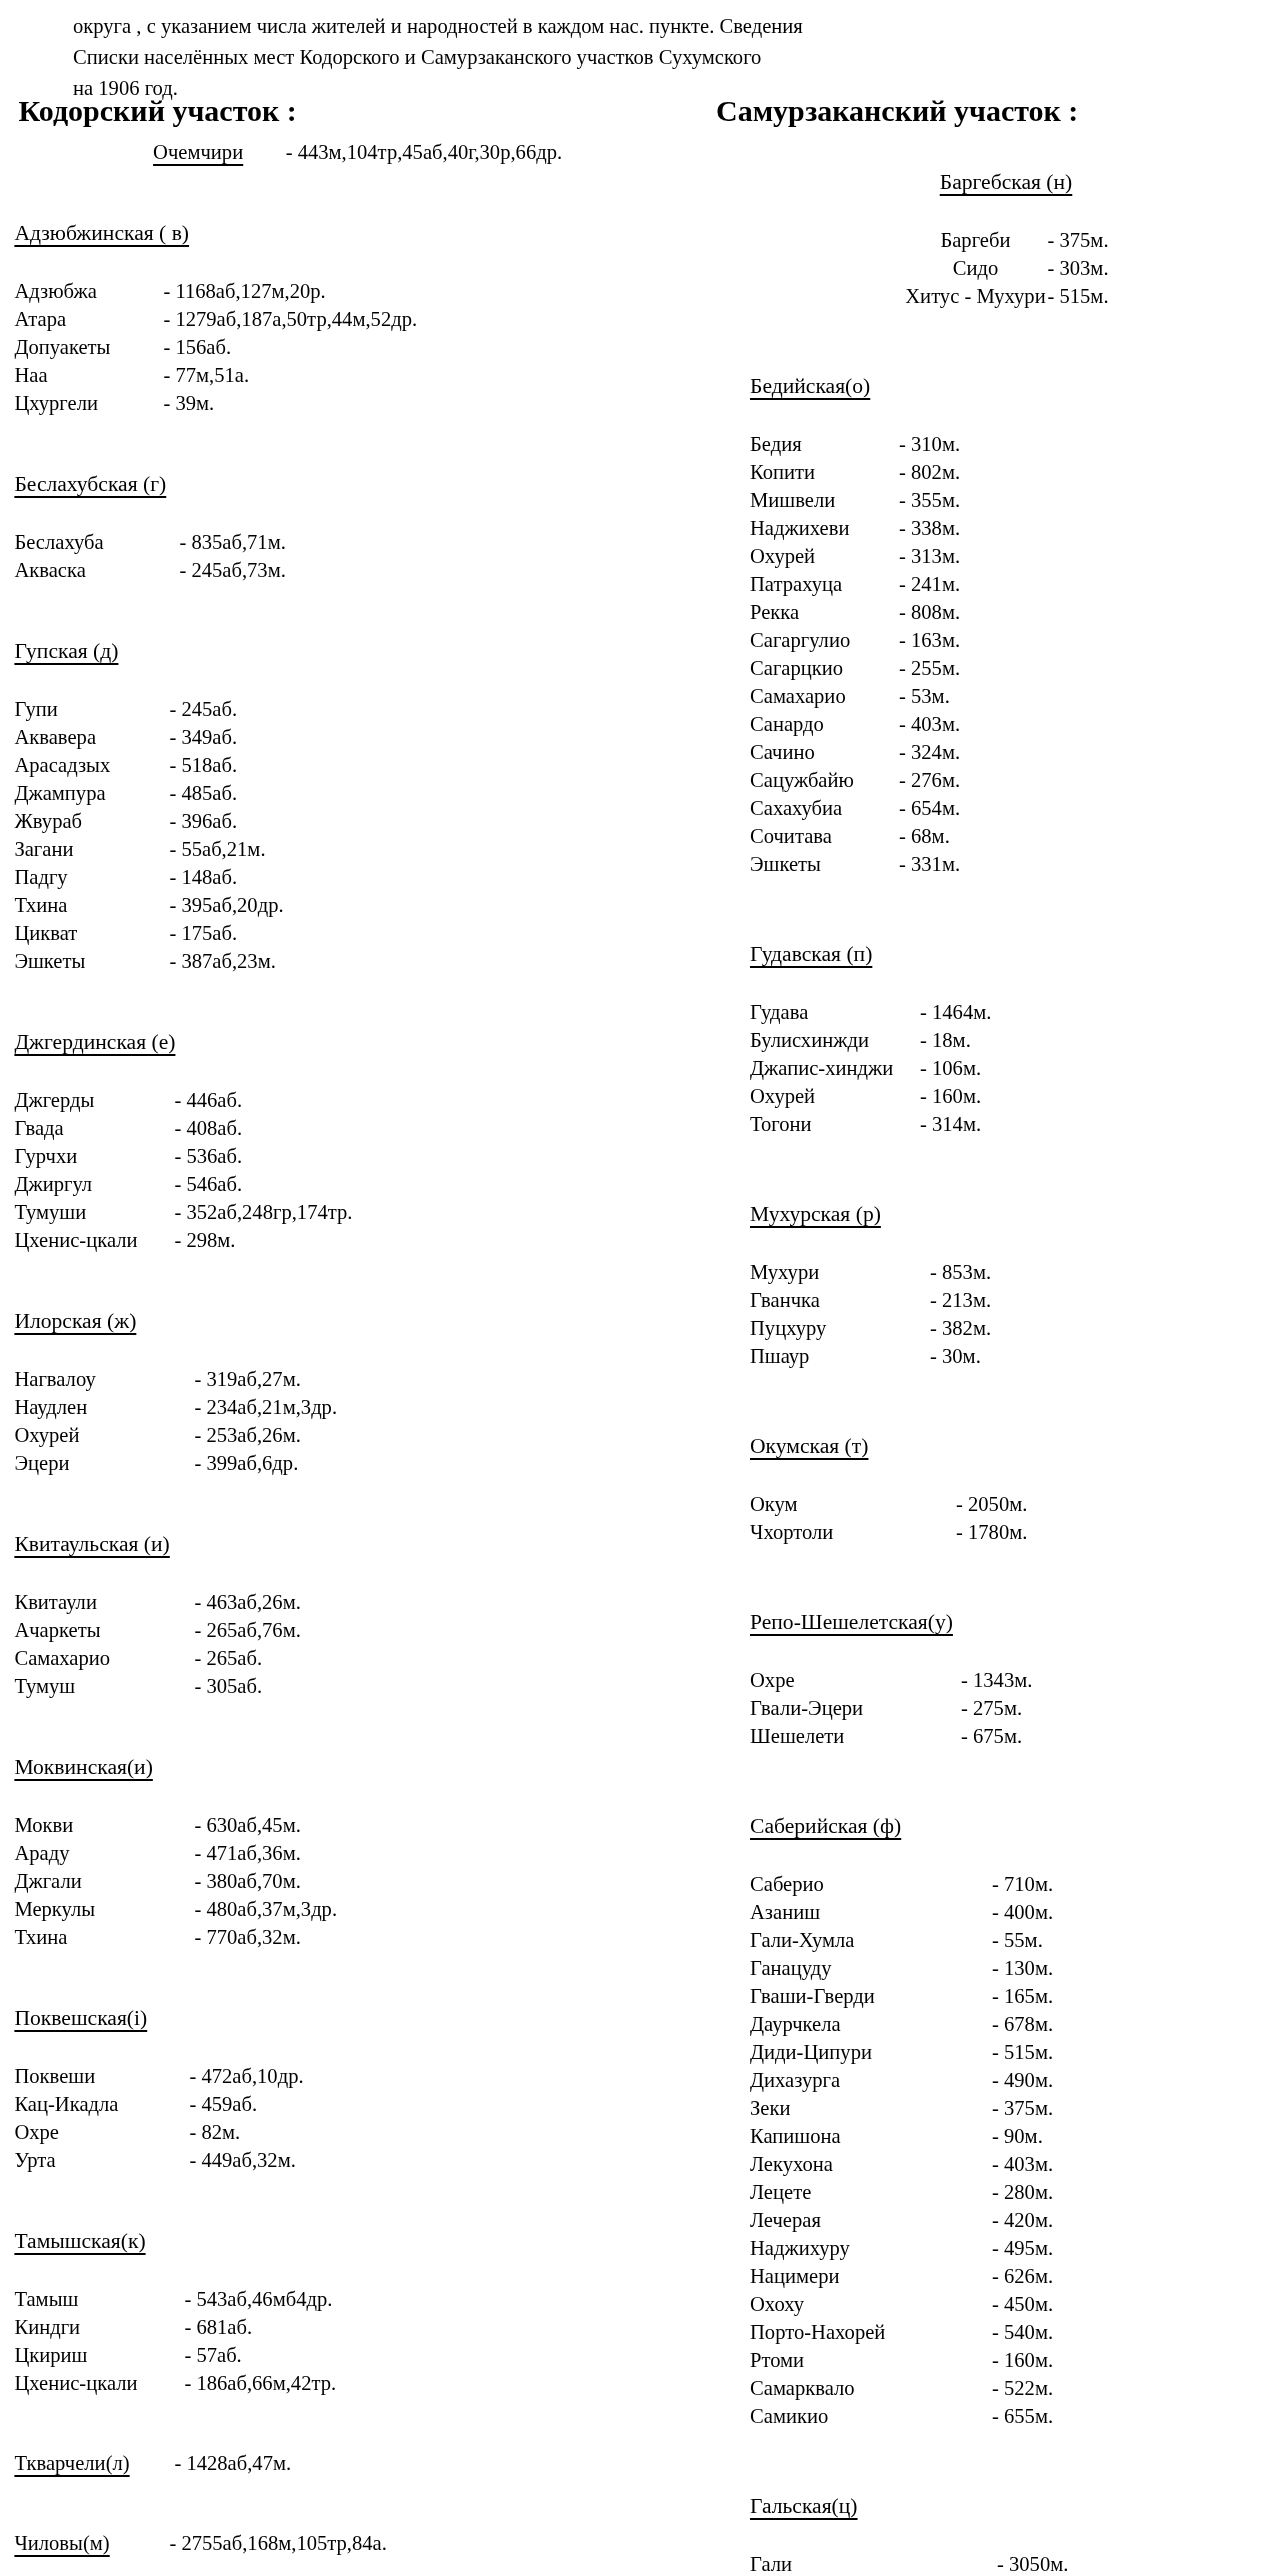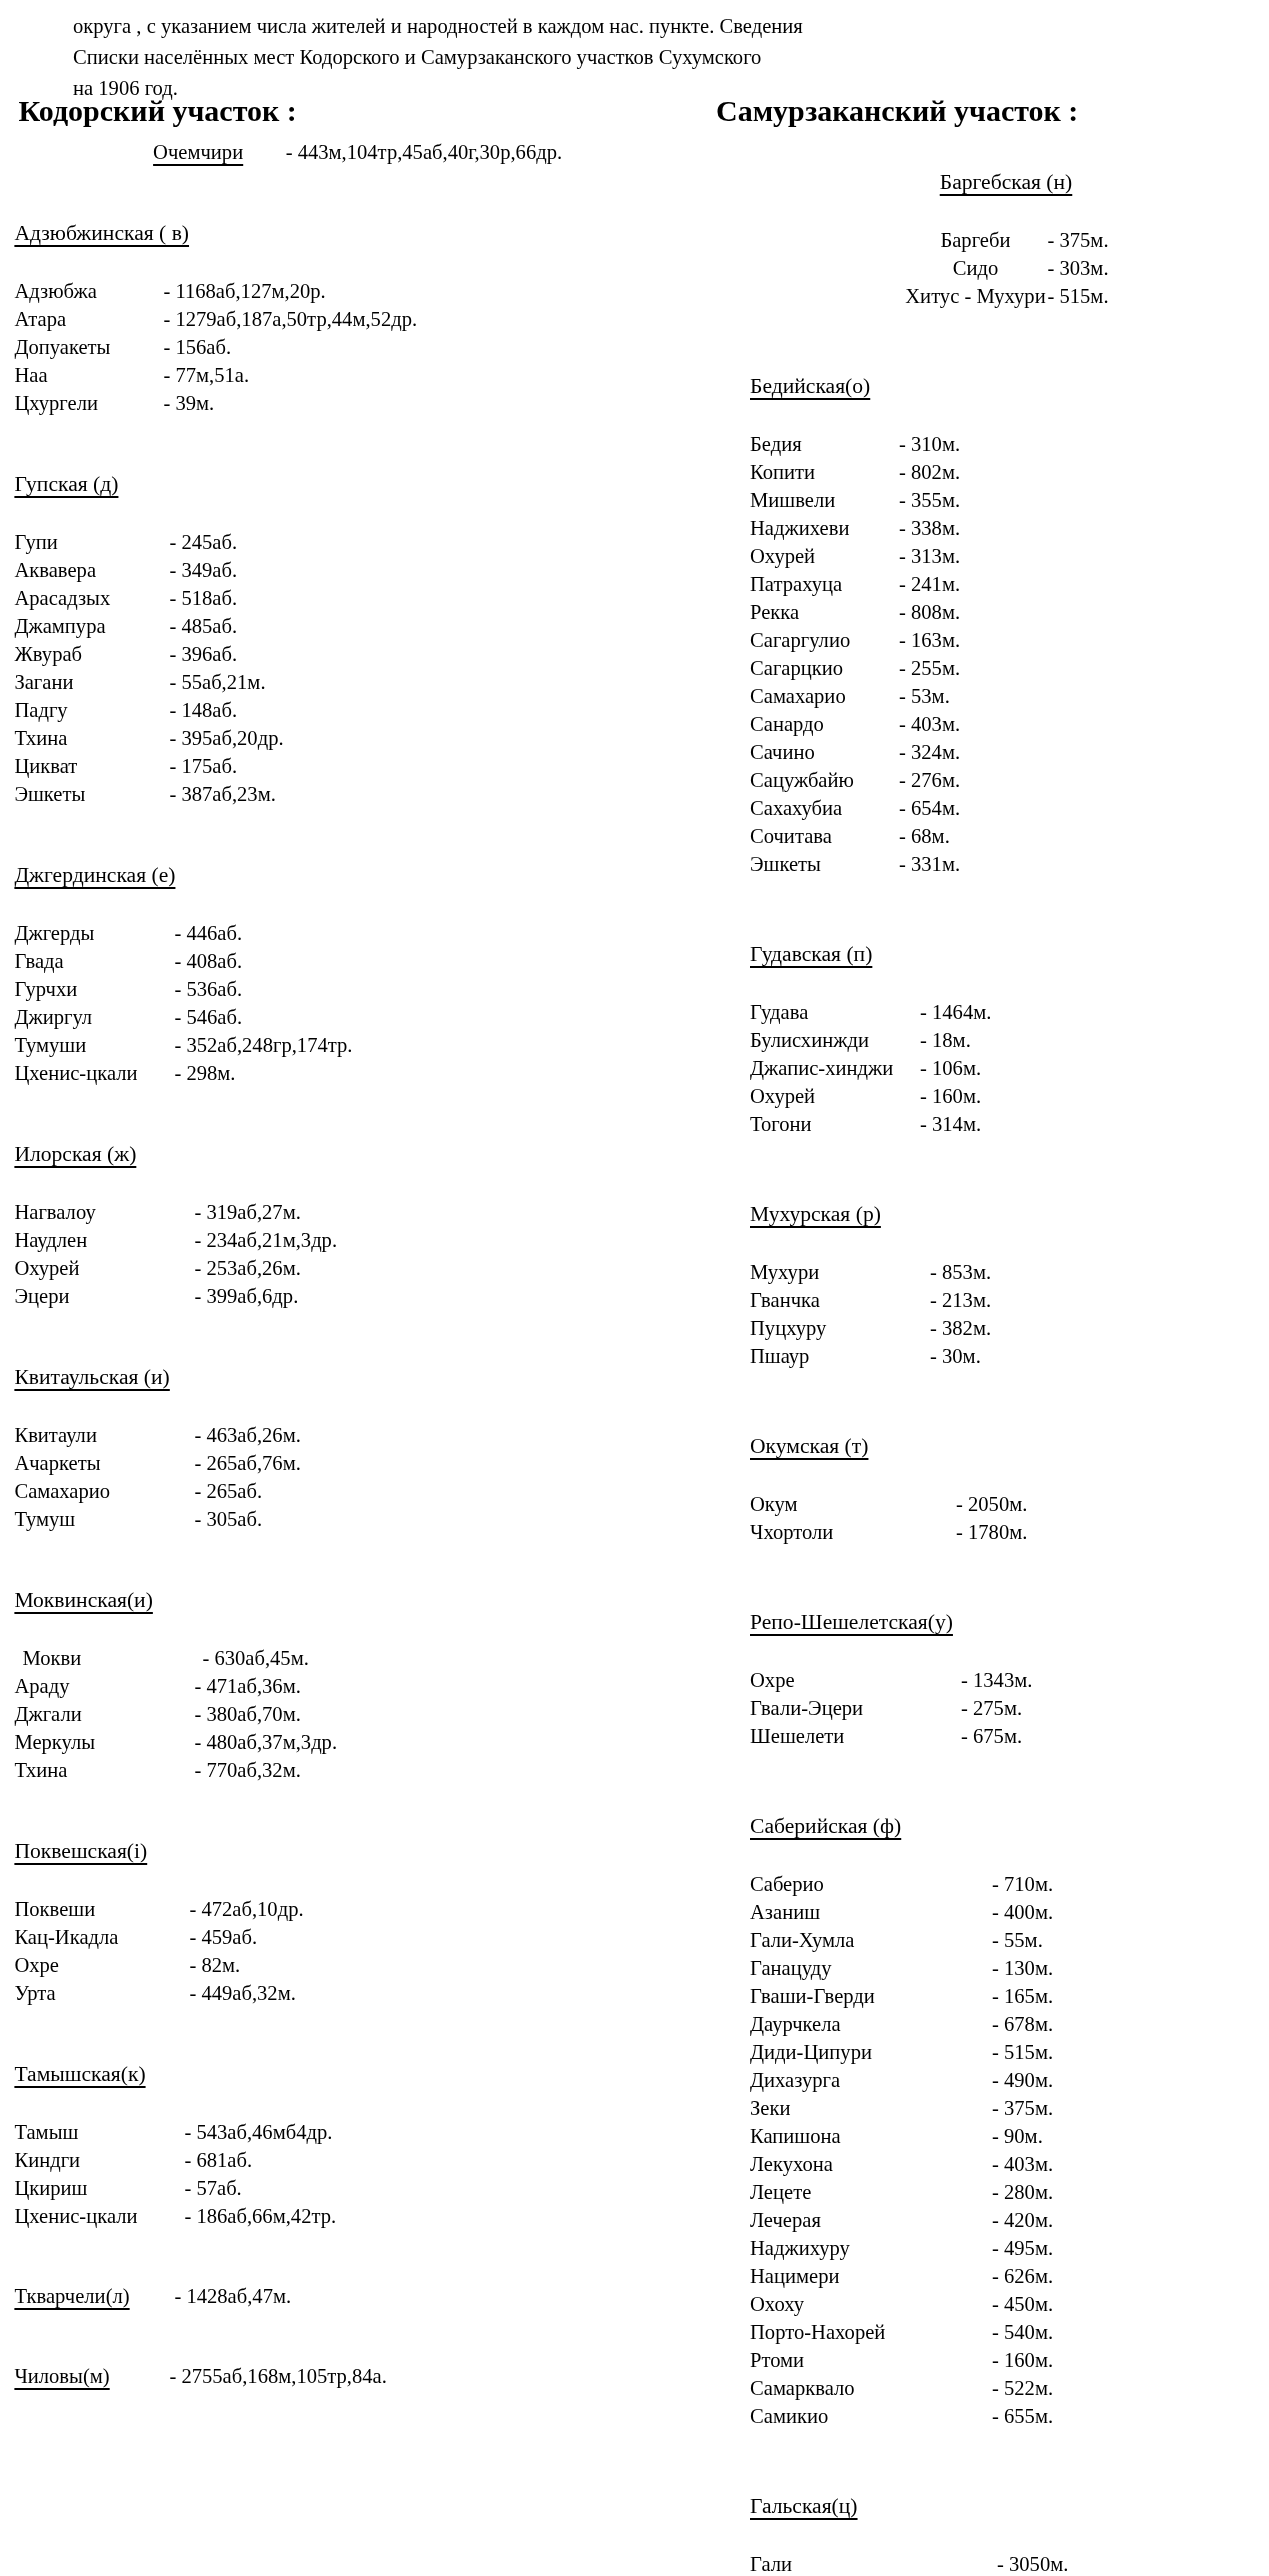--- a/index.html
+++ b/index.html
@@ -74,20 +74,25 @@
         </div>
         <div class="section">
           <div class="sec-h">Адзюбжинская ( в)</div>
           <div class="entry"><span class="n" style="min-width: 149px;">Адзюбжа</span><span class="v">- 1168аб,127м,20р.</span></div>
           <div class="entry"><span class="n" style="min-width: 149px;">Атара</span><span class="v">- 1279аб,187а,50тр,44м,52др.</span></div>
           <div class="entry"><span class="n" style="min-width: 149px;">Допуакеты</span><span class="v">- 156аб.</span></div>
           <div class="entry"><span class="n" style="min-width: 149px;">Наа</span><span class="v">- 77м,51а.</span></div>
           <div class="entry"><span class="n" style="min-width: 149px;">Цхургели</span><span class="v">- 39м.</span></div>
         </div>
         <div class="section">
+          <div class="sec-h">Беслахубская (г)</div>
+          <div class="entry"><span class="n" style="min-width: 165px;">Беслахуба</span><span class="v">- 835аб,71м.</span></div>
+          <div class="entry"><span class="n" style="min-width: 165px;">Акваска</span><span class="v">- 245аб,73м.</span></div>
+        </div>
+        <div class="section">
           <div class="sec-h">Гупская (д)</div>
           <div class="entry"><span class="n" style="min-width: 155px;">Гупи</span><span class="v">- 245аб.</span></div>
           <div class="entry"><span class="n" style="min-width: 155px;">Аквавера</span><span class="v">- 349аб.</span></div>
           <div class="entry"><span class="n" style="min-width: 155px;">Арасадзых</span><span class="v">- 518аб.</span></div>
           <div class="entry"><span class="n" style="min-width: 155px;">Джампура</span><span class="v">- 485аб.</span></div>
           <div class="entry"><span class="n" style="min-width: 155px;">Жвураб</span><span class="v">- 396аб.</span></div>
           <div class="entry"><span class="n" style="min-width: 155px;">Загани</span><span class="v">- 55аб,21м.</span></div>
           <div class="entry"><span class="n" style="min-width: 155px;">Падгу</span><span class="v">- 148аб.</span></div>
           <div class="entry"><span class="n" style="min-width: 155px;">Тхина</span><span class="v">- 395аб,20др.</span></div>
           <div class="entry"><span class="n" style="min-width: 155px;">Цикват</span><span class="v">- 175аб.</span></div>
@@ -111,21 +116,21 @@
         </div>
         <div class="section">
           <div class="sec-h">Квитаульская (и)</div>
           <div class="entry"><span class="n" style="min-width: 180px;">Квитаули</span><span class="v">- 463аб,26м.</span></div>
           <div class="entry"><span class="n" style="min-width: 180px;">Ачаркеты</span><span class="v">- 265аб,76м.</span></div>
           <div class="entry"><span class="n" style="min-width: 180px;">Самахарио</span><span class="v">- 265аб.</span></div>
           <div class="entry"><span class="n" style="min-width: 180px;">Тумуш</span><span class="v">- 305аб.</span></div>
         </div>
         <div class="section">
           <div class="sec-h">Моквинская(и)</div>
-          <div class="entry"><span class="n" style="min-width: 180px; margin-left: 8px;">Мокви</span><span class="v">- 630аб,45м.</span></div>
+          <div class="entry"><span class="n" style="min-width: 180px;">Мокви</span><span class="v">- 630аб,45м.</span></div>
           <div class="entry"><span class="n" style="min-width: 180px;">Араду</span><span class="v">- 471аб,36м.</span></div>
           <div class="entry"><span class="n" style="min-width: 180px;">Джгали</span><span class="v">- 380аб,70м.</span></div>
           <div class="entry"><span class="n" style="min-width: 180px;">Меркулы</span><span class="v">- 480аб,37м,3др.</span></div>
           <div class="entry"><span class="n" style="min-width: 180px;">Тхина</span><span class="v">- 770аб,32м.</span></div>
         </div>
         <div class="section">
           <div class="sec-h">Поквешская(i)</div>
           <div class="entry"><span class="n" style="min-width: 175px;">Поквеши</span><span class="v">- 472аб,10др.</span></div>
           <div class="entry"><span class="n" style="min-width: 175px;">Кац-Икадла</span><span class="v">- 459аб.</span></div>
           <div class="entry"><span class="n" style="min-width: 175px;">Охре</span><span class="v">- 82м.</span></div>

